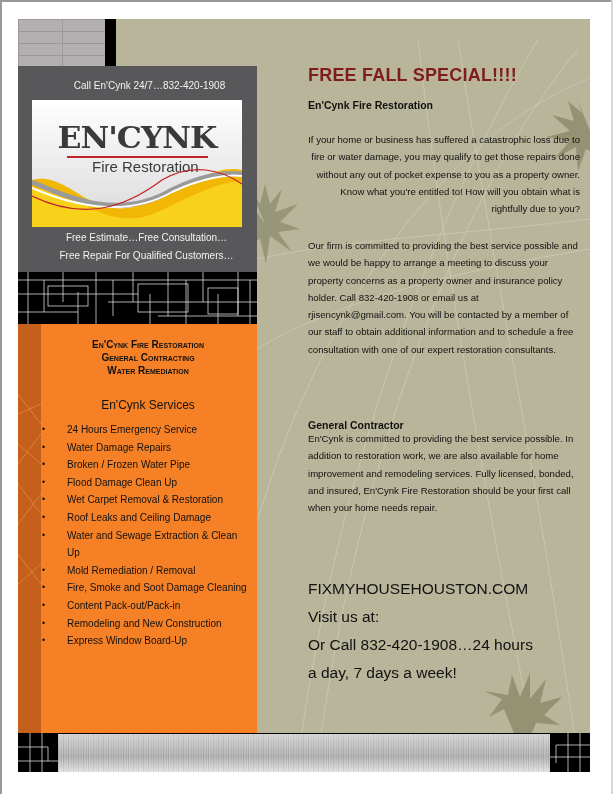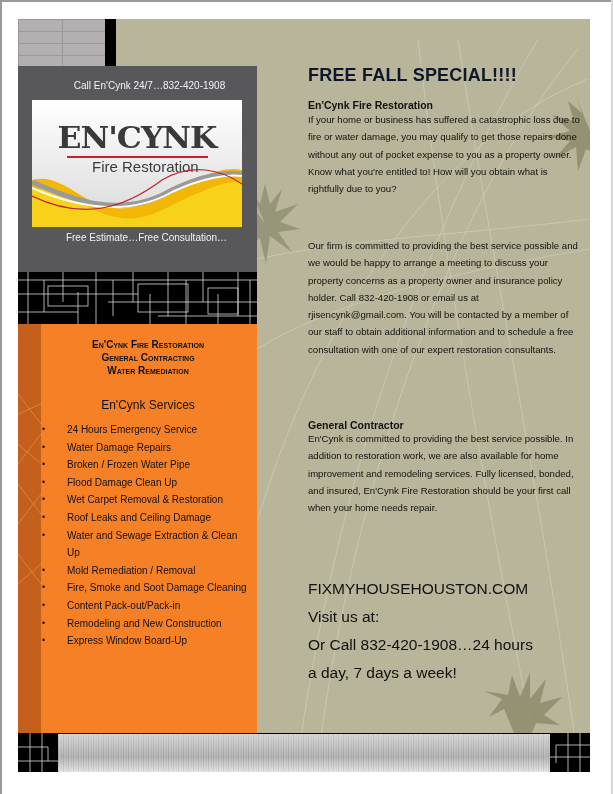--- a/index.html
+++ b/index.html
@@ -41,21 +41,21 @@
 
   .orange { position: absolute; left: 0; top: 305px; width: 239px; height: 409px; background: #f58025; }
   .orange-strip { position: absolute; left: 0; top: 0; width: 23px; height: 409px; background: #c4601c; }
   .orange-strip svg { position: absolute; left: 0; top: 0; }
   .company-lines { position: absolute; left: 30px; top: 14px; width: 200px; text-align: center; font-weight: bold; font-size: 9.5px; line-height: 13px; color: #111; font-variant: small-caps; }
   .company-lines div { font-size: 10px; }
   .services-title { position: absolute; left: 30px; top: 74px; width: 200px; text-align: center; font-weight: normal; font-size: 12px; color: #111; }
   .services { position: absolute; left: 22px; top: 97px; width: 210px; list-style: none; }
   .services li { position: relative; padding-left: 27px; font-size: 10px; line-height: 17.6px; color: #111; }
   .services li .bullet { position: absolute; left: 2px; top: 0; font-size: 9px; }
-  .headline { position: absolute; left: 290px; top: 46px; font-weight: bold; font-size: 18px; color: #0f172a; letter-spacing: 0.2px; white-space: nowrap; text-align: center; }
+  .headline { position: absolute; left: 290px; top: 46px; font-weight: bold; font-size: 18px; color: #7f1d1d; letter-spacing: 0.2px; white-space: nowrap; text-align: center; }
   .section-title { position: absolute; left: 290px; font-weight: bold; font-size: 10.5px; color: #111; }
   .para { position: absolute; left: 290px; width: 272px; font-size: 9.6px; line-height: 17.3px; color: #111; }
   .visit { position: absolute; left: 290px; top: 556px; width: 275px; font-size: 15.5px; line-height: 28px; color: #111; }
 
   .leaf { position: absolute; }
 
   .metal { position: absolute; left: 0; top: 714px; width: 572px; height: 39px; background: #000; }
   .metal-center { position: absolute; left: 40px; top: 1px; width: 492px; height: 38px;
     background:
       repeating-linear-gradient(90deg, rgba(0,0,0,0.12) 0px, rgba(255,255,255,0.2) 2px, rgba(0,0,0,0.06) 3px, rgba(255,255,255,0.15) 5px),
@@ -110,20 +110,21 @@
       <div class="logo-sub">Fire Restoration</div>
       <svg class="logo-wave" width="210" height="67" viewBox="0 0 210 67">
         <path d="M0 20 C 40 10, 60 70, 120 40 C 160 20, 190 5, 210 10 L210 67 L0 67 Z" fill="#f2b705"></path>
         <path d="M0 30 C 40 20, 70 80, 130 50 C 170 30, 195 20, 210 22 L210 67 L0 67 Z" fill="#f7d11a"></path>
         <path d="M0 22 C 40 40, 90 60, 140 30 C 170 15, 195 12, 210 14" fill="none" stroke="#9a9a9a" stroke-width="5"></path>
         <path d="M0 28 C 50 50, 100 55, 140 32 C 170 18, 195 14, 210 16" fill="none" stroke="#ffffff" stroke-width="2"></path>
         <path d="M0 36 C 50 60, 90 50, 130 20 C 160 2, 190 10, 210 24" fill="none" stroke="#c0252a" stroke-width="1.2"></path>
       </svg>
     </div>
     <div class="tag1">Free Estimate…Free Consultation…</div>
+    <div class="tag2">Free Repair For Qualified Customers…</div>
   </div>
 
   <div class="grid-block">
     <svg width="239" height="52" viewBox="0 0 239 52">
       <g fill="none" stroke="#d8d8d8" stroke-width="0.8">
         <path d="M0 8 H 239 M0 22 H 120 M90 30 H 239 M0 40 H 60 M140 44 H 239"></path>
         <path d="M10 0 V 52 M26 8 V 40 M45 0 V 30 M60 20 V 52 M78 0 V 52 M95 8 V 44 M115 0 V 30 M132 22 V 52 M150 0 V 44 M168 8 V 52 M185 0 V 30 M200 22 V 52 M220 0 V 44 M232 8 V 52"></path>
         <rect x="30" y="14" width="40" height="20"></rect>
         <rect x="120" y="12" width="50" height="28"></rect>
         <rect x="190" y="16" width="30" height="26"></rect>
@@ -156,21 +157,21 @@
       <li><span class="bullet">•</span><span>Mold Remediation / Removal</span></li>
       <li><span class="bullet">•</span><span>Fire, Smoke and Soot Damage Cleaning</span></li>
       <li><span class="bullet">•</span><span>Content Pack-out/Pack-in</span></li>
       <li><span class="bullet">•</span><span>Remodeling and New Construction</span></li>
       <li><span class="bullet">•</span><span>Express Window Board-Up</span></li>
     </ul>
   </div>
 
   <div class="headline">FREE FALL SPECIAL!!!!</div>
   <div class="section-title" style="top:80px;">En'Cynk Fire Restoration</div>
-  <div class="para" style="top:92px;">If your home or business has suffered a catastrophic loss due to fire or water damage, you may qualify to get those repairs done without any out of pocket expense to you as a property owner. Know what you're entitled to! How will you obtain what is rightfully due to you?</div>
+  <div class="para" style="top:112px;text-align:right;">If your home or business has suffered a catastrophic loss due to fire or water damage, you may qualify to get those repairs done without any out of pocket expense to you as a property owner. Know what you're entitled to! How will you obtain what is rightfully due to you?</div>
   <div class="para" style="top:218px;">Our firm is committed to providing the best service possible and we would be happy to arrange a meeting to discuss your property concerns as a property owner and insurance policy holder. Call 832-420-1908 or email us at rjisencynk@gmail.com. You will be contacted by a member of our staff to obtain additional information and to schedule a free consultation with one of our expert restoration consultants.</div>
   <div class="section-title" style="top:400px;">General Contractor</div>
   <div class="para" style="top:411px;">En'Cynk is committed to providing the best service possible. In addition to restoration work, we are also available for home improvement and remodeling services. Fully licensed, bonded, and insured, En'Cynk Fire Restoration should be your first call when your home needs repair.</div>
 
   <div class="visit">
     <div>FIXMYHOUSEHOUSTON.COM</div>
     <div>Visit us at:</div>
     <div>Or Call 832-420-1908…24 hours</div>
     <div>a day, 7 days a week!</div>
   </div>

